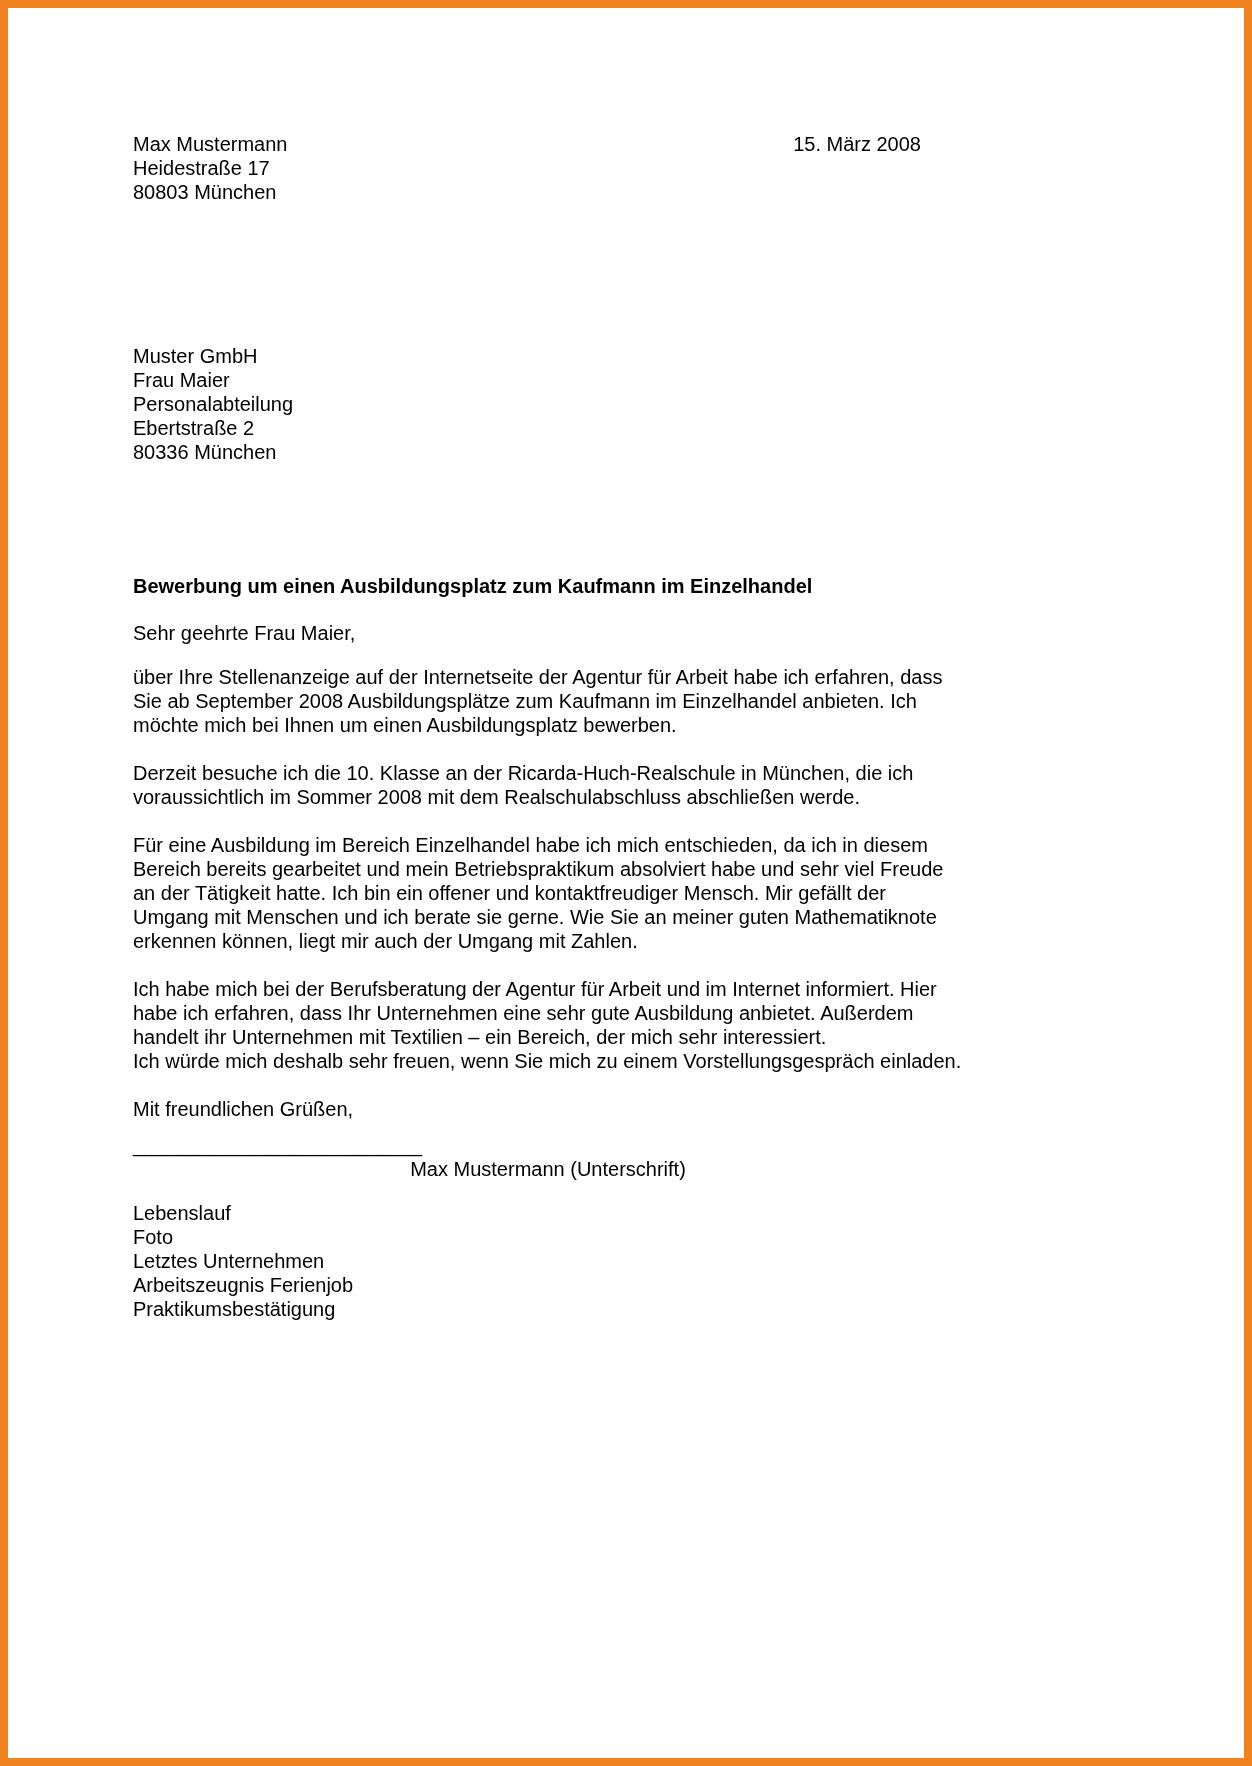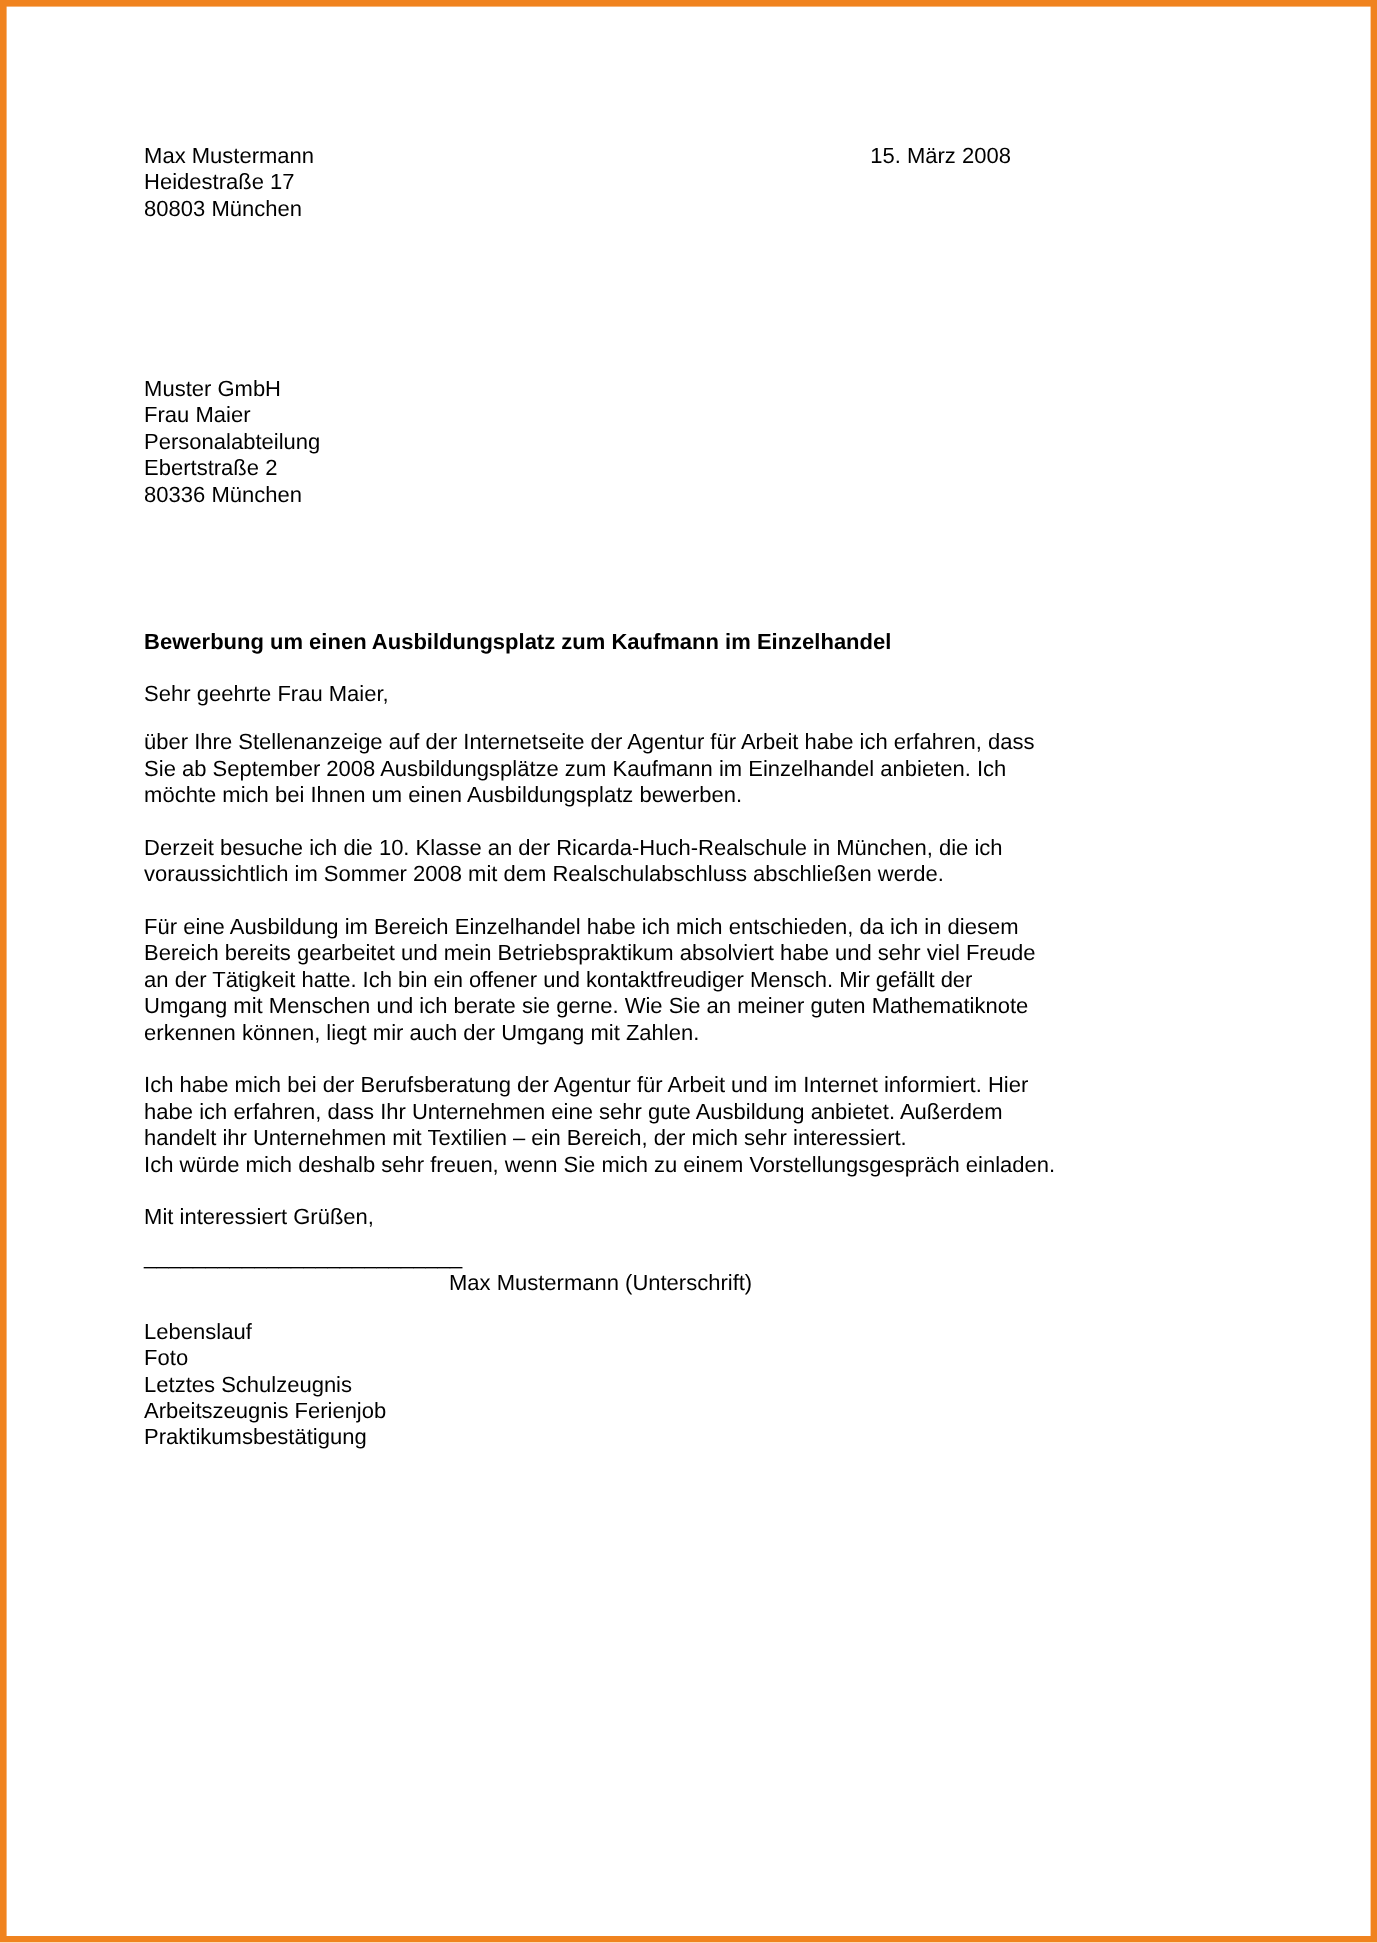--- a/index.html
+++ b/index.html
@@ -1,20 +1,20 @@
 <!DOCTYPE html>
 <html><head>
 <meta charset="utf-8">
 <style>
   html, body { margin: 0; padding: 0; background: #ffffff; }
   .page {
     width: 1252px;
     height: 1766px;
     box-sizing: border-box;
-    border: 6px solid #737373;
+    border: 8px solid #737373;
     background: #ffffff;
     font-family: "Liberation Sans", sans-serif;
     font-size: 20px;
     line-height: 24px;
     color: #000000;
     overflow: hidden;
   }
   .content {
     box-sizing: border-box;
     padding: 124px 0 0 125px;
@@ -63,29 +63,29 @@
     <div class="subject">Bewerbung um einen Ausbildungsplatz zum Kaufmann im Einzelhandel</div>
 
     <div class="salutation">Sehr geehrte Frau Maier,</div>
 
     <p class="para">über Ihre Stellenanzeige auf der Internetseite der Agentur für Arbeit habe ich erfahren, dass Sie ab September 2008 Ausbildungsplätze zum Kaufmann im Einzelhandel anbieten. Ich möchte mich bei Ihnen um einen Ausbildungsplatz bewerben.</p>
     <p class="para">Derzeit besuche ich die 10. Klasse an der Ricarda-Huch-Realschule in München, die ich voraussichtlich im Sommer 2008 mit dem Realschulabschluss abschließen werde.</p>
     <p class="para">Für eine Ausbildung im Bereich Einzelhandel habe ich mich entschieden, da ich in diesem Bereich bereits gearbeitet und mein Betriebspraktikum absolviert habe und sehr viel Freude an der Tätigkeit hatte. Ich bin ein offener und kontaktfreudiger Mensch. Mir gefällt der Umgang mit Menschen und ich berate sie gerne. Wie Sie an meiner guten Mathematiknote erkennen können, liegt mir auch der Umgang mit Zahlen.</p>
     <p class="para">Ich habe mich bei der Berufsberatung der Agentur für Arbeit und im Internet informiert. Hier habe ich erfahren, dass Ihr Unternehmen eine sehr gute Ausbildung anbietet. Außerdem handelt ihr Unternehmen mit Textilien – ein Bereich, der mich sehr interessiert.
 Ich würde mich deshalb sehr freuen, wenn Sie mich zu einem Vorstellungsgespräch einladen.</p>
 
-    <div class="closing">Mit interessiert Grüßen,</div>
+    <div class="closing">Mit freundlichen Grüßen,</div>
 
     <div class="signature">
       <div class="sig-line">__________________________</div>
       <div class="sig-name">Max Mustermann (Unterschrift)</div>
     </div>
 
     <div class="attachments">
       <div>Lebenslauf</div>
       <div>Foto</div>
-      <div>Letztes Schulzeugnis</div>
+      <div>Letztes Unternehmen</div>
       <div>Arbeitszeugnis Ferienjob</div>
       <div>Praktikumsbestätigung</div>
     </div>
 
   </div>
 </div>
 
 </body></html>

